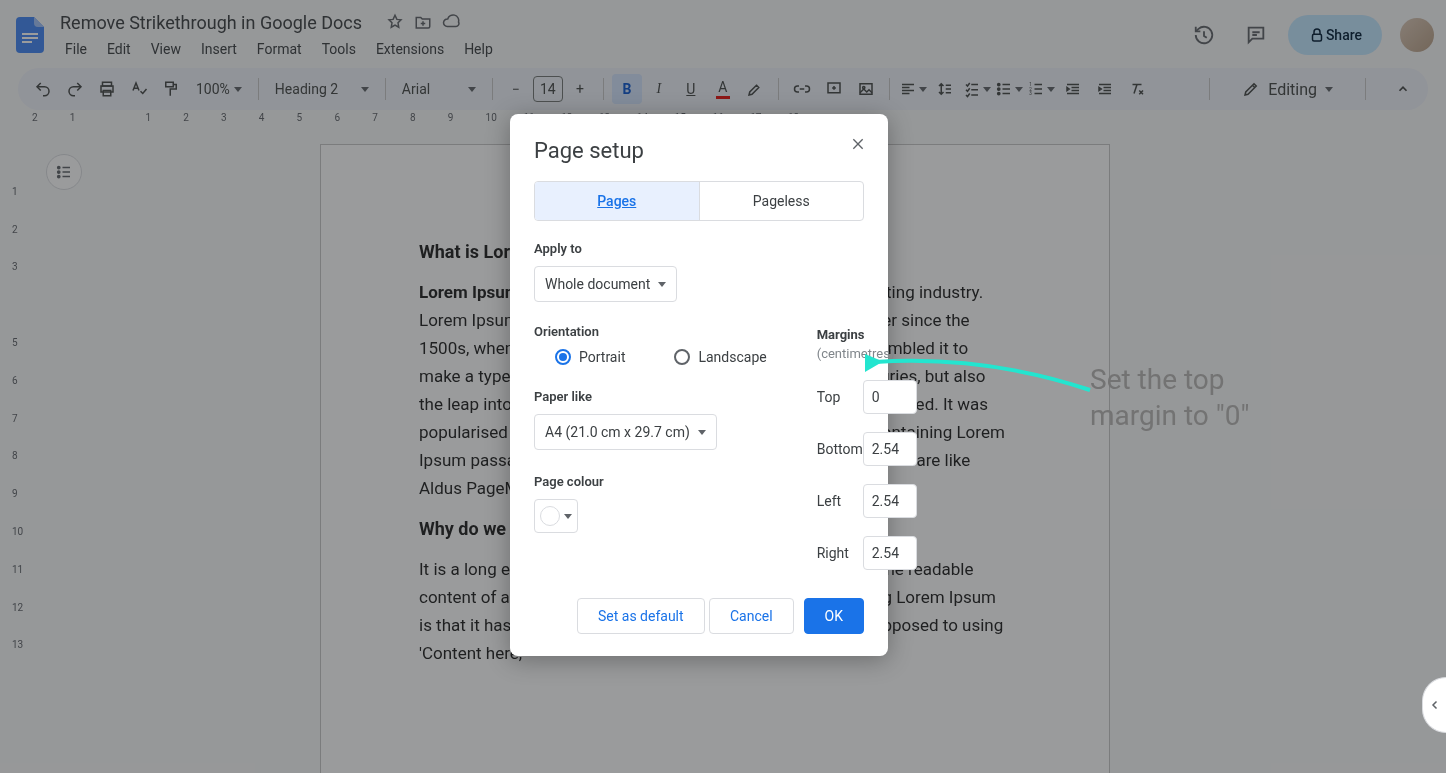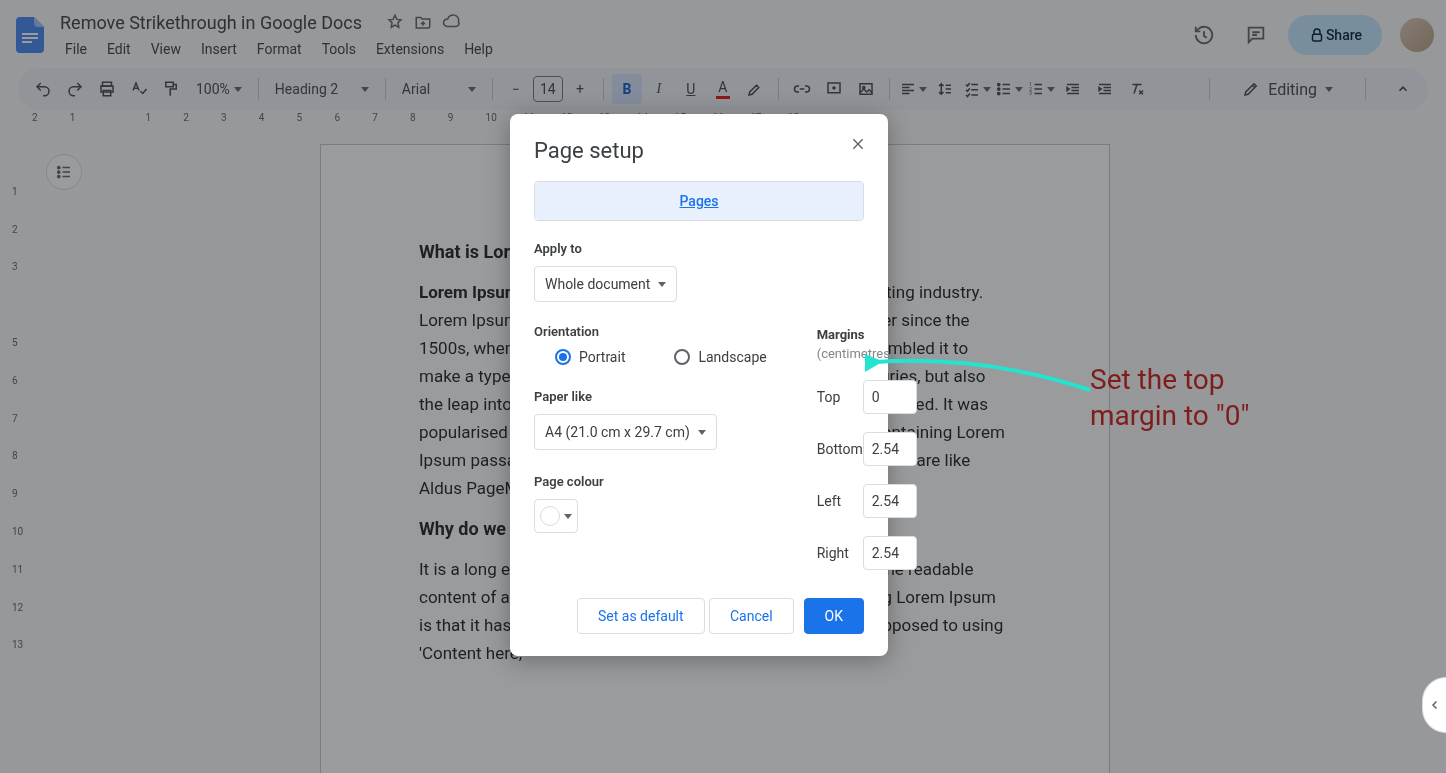--- a/index.html
+++ b/index.html
@@ -75,21 +75,21 @@
   .mrow label { font-size:14px; color:#3c4043; }
   .mrow input { width:54px; height:34px; border:1px solid #dadce0; border-radius:4px; padding:0 8px; font-size:14px; color:#3c4043; }
   .colour-swatch { width:44px; height:34px; border:1px solid #dadce0; border-radius:4px; margin-top:10px; display:flex; align-items:center; justify-content:center; gap:4px; }
   .colour-circle { width:20px; height:20px; border-radius:50%; border:1px solid #dadce0; background:#fff; }
   .dlg-actions { display:flex; justify-content:space-between; margin-top:28px;padding-left:43px; }
   .dlg-actions .right { display:flex; gap:10px; }
   .btn { height:36px; padding:0 20px; border-radius:4px; font-size:14px; display:flex; align-items:center; border:1px solid #dadce0; color:#1a73e8; background:#fff; }
   .btn.primary { background:#1a73e8; color:#fff; border-color:#1a73e8; }
 
   
-  .annot-text { position:absolute; top:362px; left:1090px; font-family: "Comic Sans MS", cursive; font-size:28px; color:#7f1d1d; line-height:1.3; }
+  .annot-text { position:absolute; top:362px; left:1090px; font-family: "Comic Sans MS", cursive; font-size:28px; color:#737373; line-height:1.3; }
   .annot-svg { position:absolute; top:350px; left:865px; pointer-events:none; }
 
   
   .side-tab { position:absolute; right:0; bottom:40px; width:24px; height:56px; background:#fff; border:1px solid #dadce0; border-right:none; border-radius:28px 0 0 28px; display:flex; align-items:center; justify-content:center; color:#5f6368; }
 
   svg { display:block; }
 </style>
 </head>
 <body>
 
@@ -379,20 +379,21 @@
 
   <div class="dialog">
     <div class="dialog-title">Page setup</div>
     <div class="dialog-close">
       <svg width="16" height="16" viewBox="0 0 24 24" stroke="#5f6368" stroke-width="2">
           <path d="M5 5l14 14M19 5L5 19"></path>
         </svg>
     </div>
     <div class="segtabs">
       <div class="segtab active">Pages</div>
+      <div class="segtab">Pageless</div>
     </div>
 
     <div class="sec-label">Apply to</div>
     <div class="dd-button">
         <span>Whole document</span>
         <span class="caret"></span>
       </div>
 
     <div class="row2col">
       <div class="leftcol">

